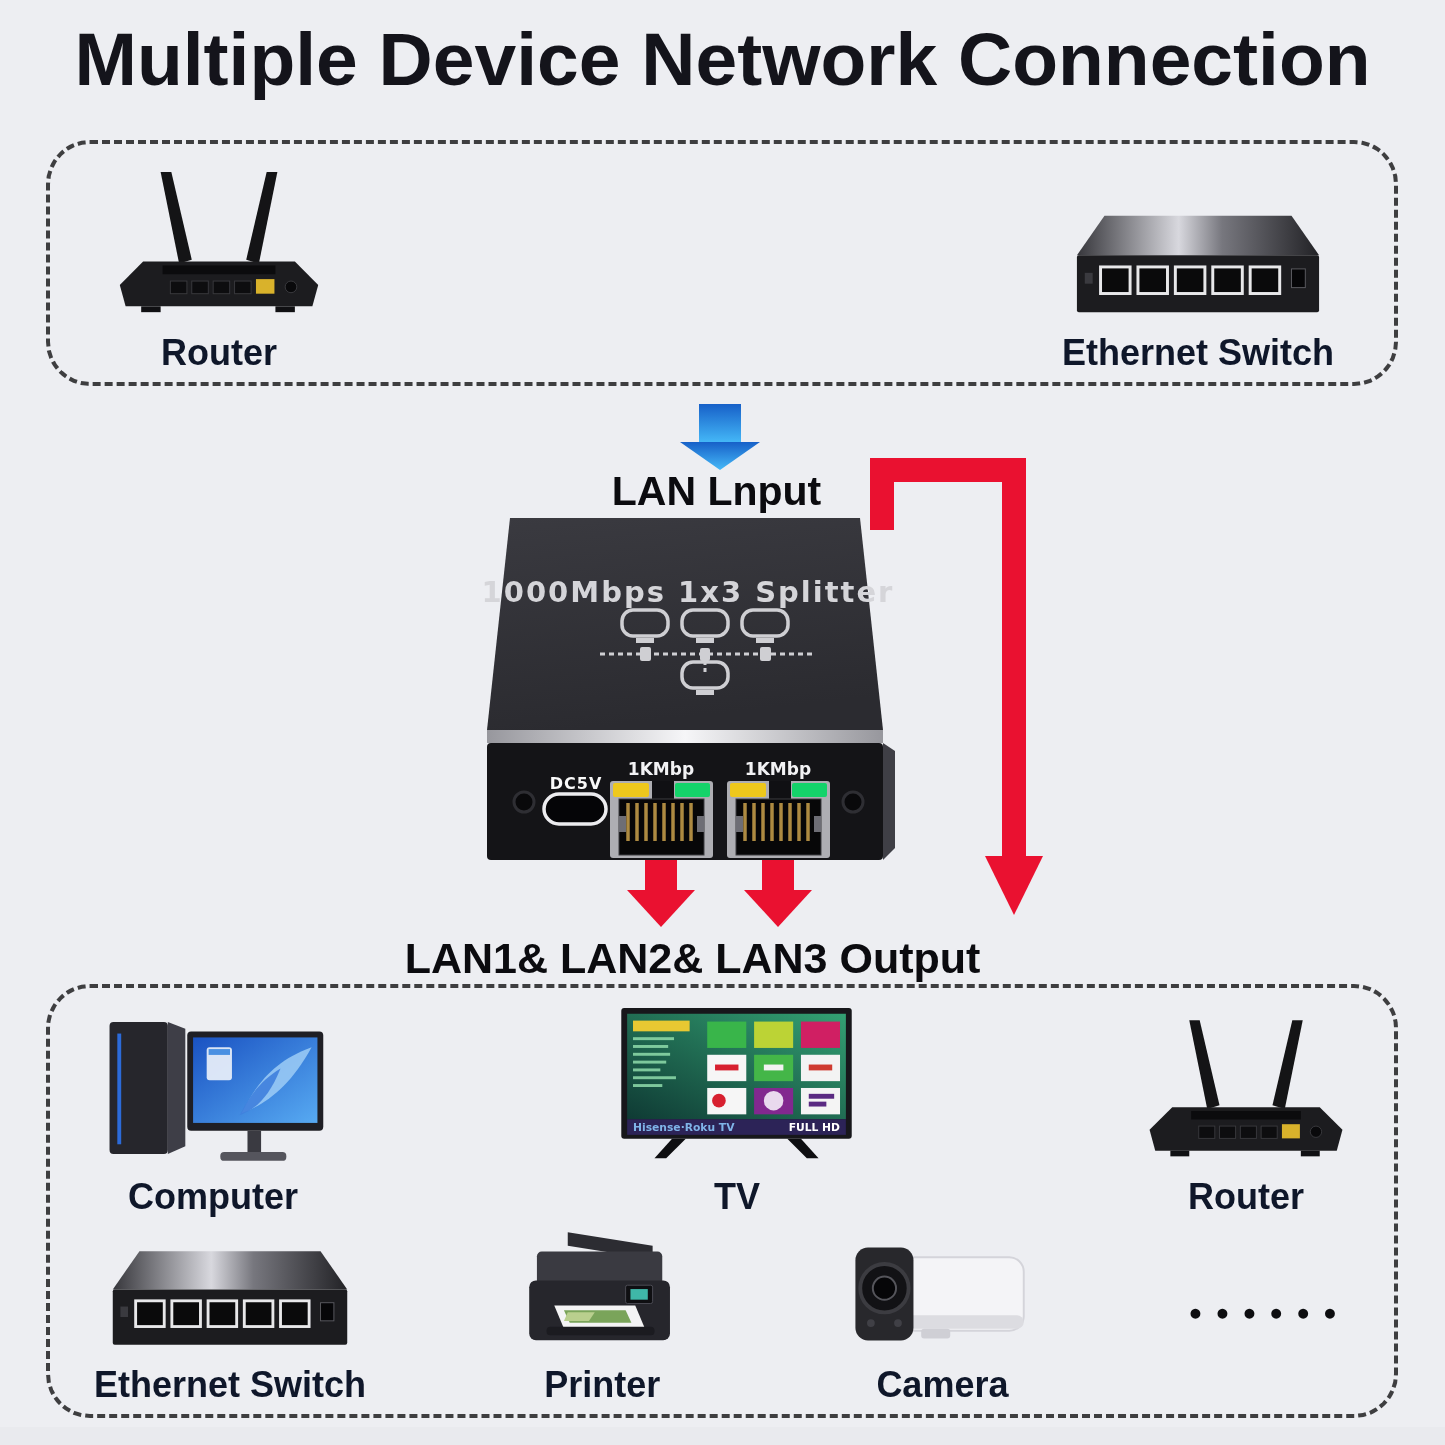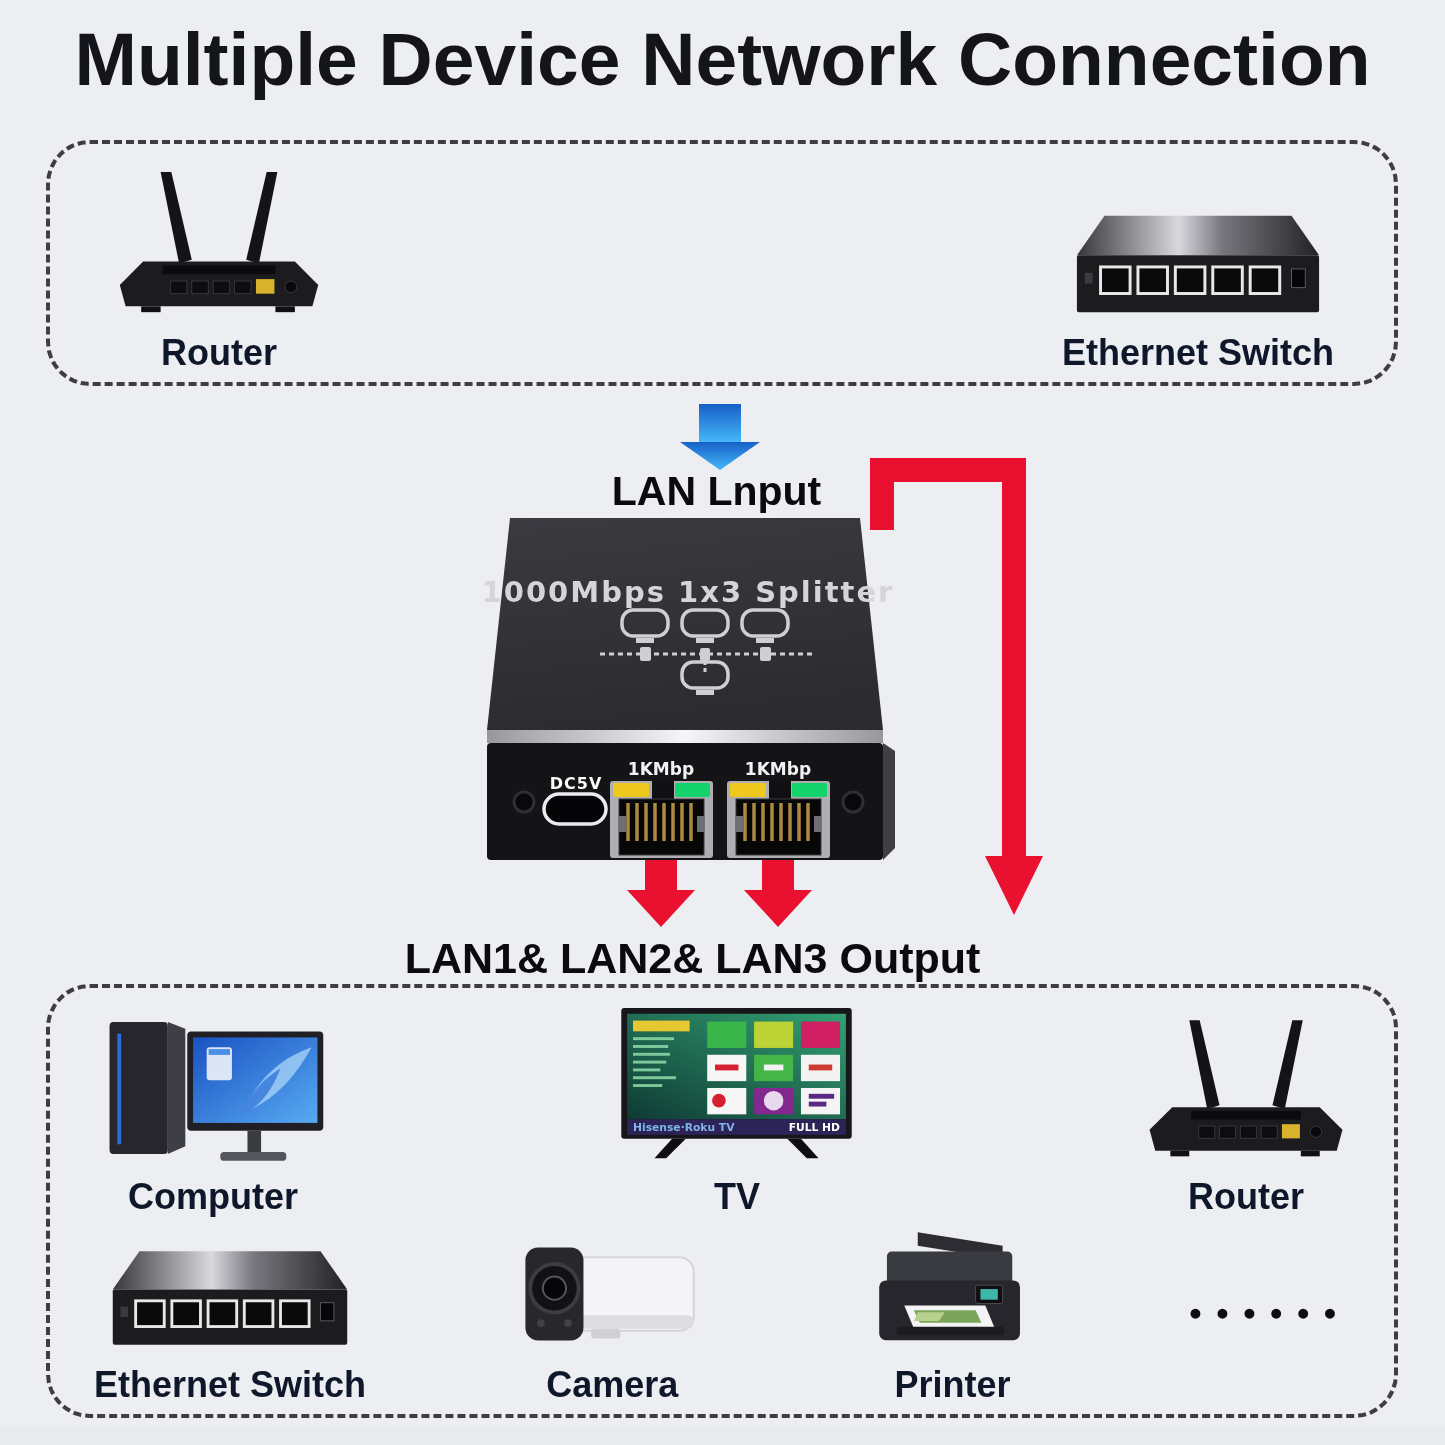--- a/index.html
+++ b/index.html
@@ -304,46 +304,46 @@
             <rect x="188" y="68" width="30" height="27"></rect>
           </g>
           <rect x="230" y="70" width="14" height="19" fill="#060608" stroke="#5a5a60"></rect>
           <rect x="20" y="74" width="8" height="11" fill="#3a3a3f"></rect>
         </svg>
         <div class="device-label">Ethernet Switch</div>
       </div>
 
 
       <div class="device-col">
-        <svg width="208" height="128" viewBox="0 0 215 132">
-          <rect x="58" y="28" width="134" height="76" rx="15" fill="#f4f4f7" stroke="#d4d4da" stroke-width="2"></rect>
-          <rect x="58" y="88" width="134" height="14" rx="7" fill="#dcdce1"></rect>
-          <rect x="18" y="18" width="60" height="96" rx="13" fill="#28282c"></rect>
-          <circle cx="48" cy="60" r="25" fill="#121215" stroke="#3c3c41" stroke-width="4"></circle>
-          <circle cx="48" cy="60" r="12" fill="#060608" stroke="#55555b" stroke-width="2"></circle>
-          <circle cx="34" cy="96" r="4" fill="#404046"></circle>
-          <circle cx="62" cy="96" r="4" fill="#404046"></circle>
-          <rect x="86" y="102" width="30" height="10" rx="3" fill="#cfcfd5"></rect>
-        </svg>
-        <div class="device-label">Camera</div>
-      </div>
-
-      <div class="device-col">
         <svg width="188" height="134" viewBox="0 0 195 138">
           <polygon points="62,8 150,22 150,36 62,22" fill="#2c2c32"></polygon>
           <rect x="30" y="28" width="130" height="36" rx="5" fill="#3a3a41"></rect>
           <rect x="22" y="58" width="146" height="62" rx="7" fill="#26262c"></rect>
           <rect x="122" y="63" width="28" height="19" rx="2" fill="#0f0f12" stroke="#4d4d55"></rect>
           <rect x="127" y="67" width="18" height="11" fill="#3fb7a8"></rect>
           <polygon points="48,84 132,84 142,108 58,108" fill="#f4f4f5"></polygon>
           <polygon points="58,89 122,89 128,102 64,102" fill="#7aa45a"></polygon>
           <polygon points="62,91 90,91 84,100 58,100" fill="#b9cf8e"></polygon>
           <rect x="40" y="106" width="112" height="9" rx="4" fill="#1b1b20"></rect>
         </svg>
         <div class="device-label">Printer</div>
       </div>
 
       <div class="device-col">
+        <svg width="208" height="128" viewBox="0 0 215 132">
+          <rect x="58" y="28" width="134" height="76" rx="15" fill="#f4f4f7" stroke="#d4d4da" stroke-width="2"></rect>
+          <rect x="58" y="88" width="134" height="14" rx="7" fill="#dcdce1"></rect>
+          <rect x="18" y="18" width="60" height="96" rx="13" fill="#28282c"></rect>
+          <circle cx="48" cy="60" r="25" fill="#121215" stroke="#3c3c41" stroke-width="4"></circle>
+          <circle cx="48" cy="60" r="12" fill="#060608" stroke="#55555b" stroke-width="2"></circle>
+          <circle cx="34" cy="96" r="4" fill="#404046"></circle>
+          <circle cx="62" cy="96" r="4" fill="#404046"></circle>
+          <rect x="86" y="102" width="30" height="10" rx="3" fill="#cfcfd5"></rect>
+        </svg>
+        <div class="device-label">Camera</div>
+      </div>
+
+      <div class="device-col">
         <div class="dots">●●●●●●</div>
       </div>
     </div>
   </div>
 </div>
 
 </body></html>

